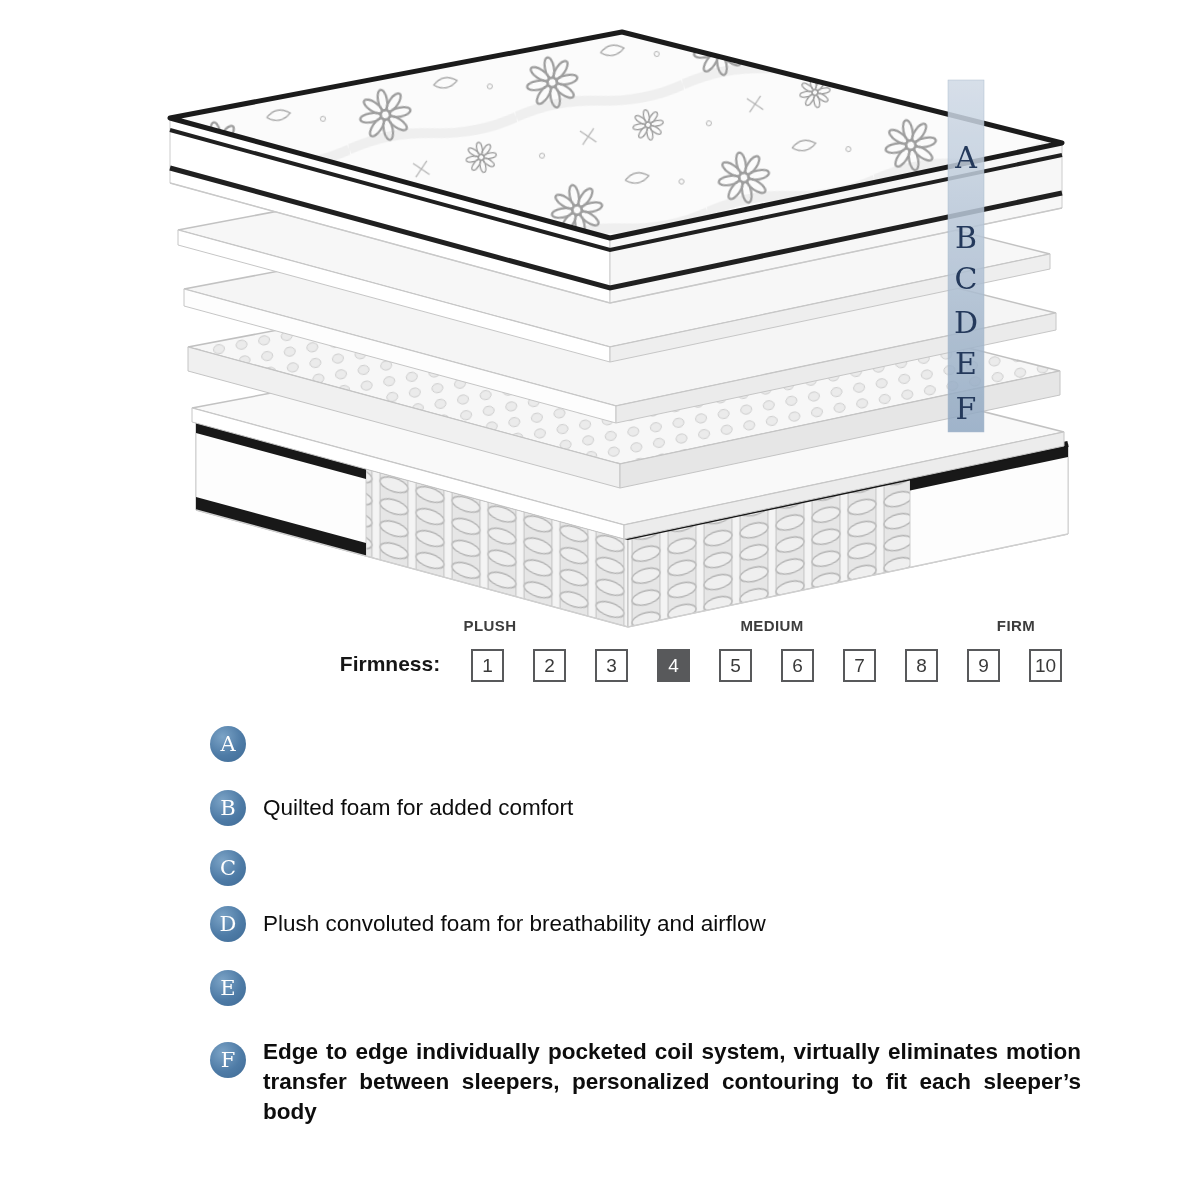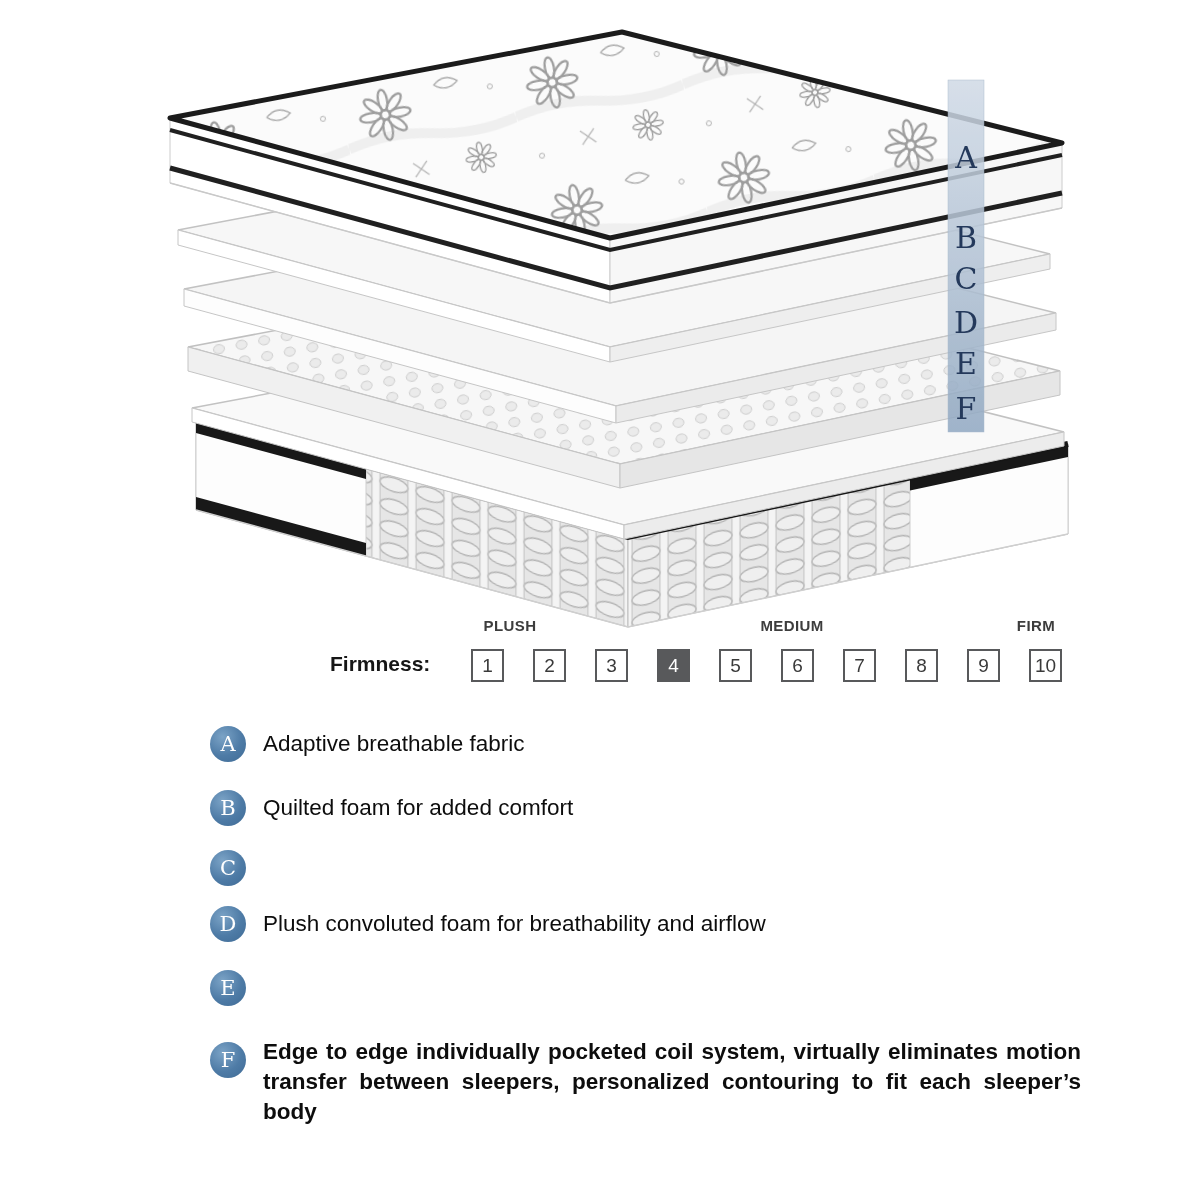--- a/index.html
+++ b/index.html
@@ -9,24 +9,23 @@
   }
   svg text { user-select:none; }
   .band-letter {
     font-family:"DejaVu Serif", serif; font-size:30px; fill:#24395b;
     text-anchor:middle;
   }
   .scale-word {
     position:absolute; top:617px; transform:translateX(-50%);
     font-size:15px; font-weight:bold; color:#3d3d3d; letter-spacing:0.4px;
     white-space:nowrap;
-    margin-left:20px;
   }
   .firmness-label {
-    position:absolute; left:330px; top:652px; width:120px; text-align:left;
+    position:absolute; left:330px; top:652px; width:120px; text-align:center;
     font-size:21px; font-weight:bold; color:#161616;
   }
   .firmness-boxes { position:absolute; left:471px; top:649px; display:flex; gap:29px; }
   .fbox {
     width:33px; height:33px; box-sizing:border-box; border:2px solid #58595b;
     display:flex; align-items:center; justify-content:center;
     font-size:19px; color:#3a3a3a; background:#ffffff;
   }
   .fbox.selected { background:#58595b; border-color:#58595b; color:#ffffff; }
   .legend-row { position:absolute; left:210px; display:flex; align-items:center; gap:17px; }
@@ -172,21 +171,20 @@
   <div class="fbox">5</div>
   <div class="fbox">6</div>
   <div class="fbox">7</div>
   <div class="fbox">8</div>
   <div class="fbox">9</div>
   <div class="fbox">10</div>
 </div>
 
 <div class="legend-row row-a">
   <div class="badge">A</div>
-  <div class="ltext">Adaptive breathable fabric</div>
 </div>
 <div class="legend-row row-b">
   <div class="badge">B</div>
   <div class="ltext">Quilted foam for added comfort</div>
 </div>
 <div class="legend-row row-c">
   <div class="badge">C</div>
 </div>
 <div class="legend-row row-d">
   <div class="badge">D</div>

